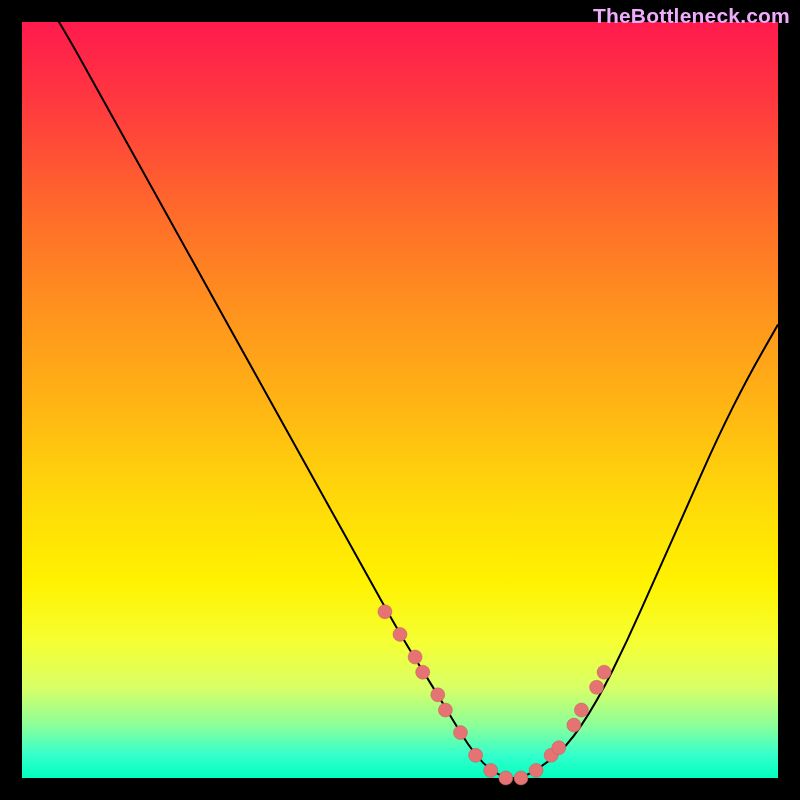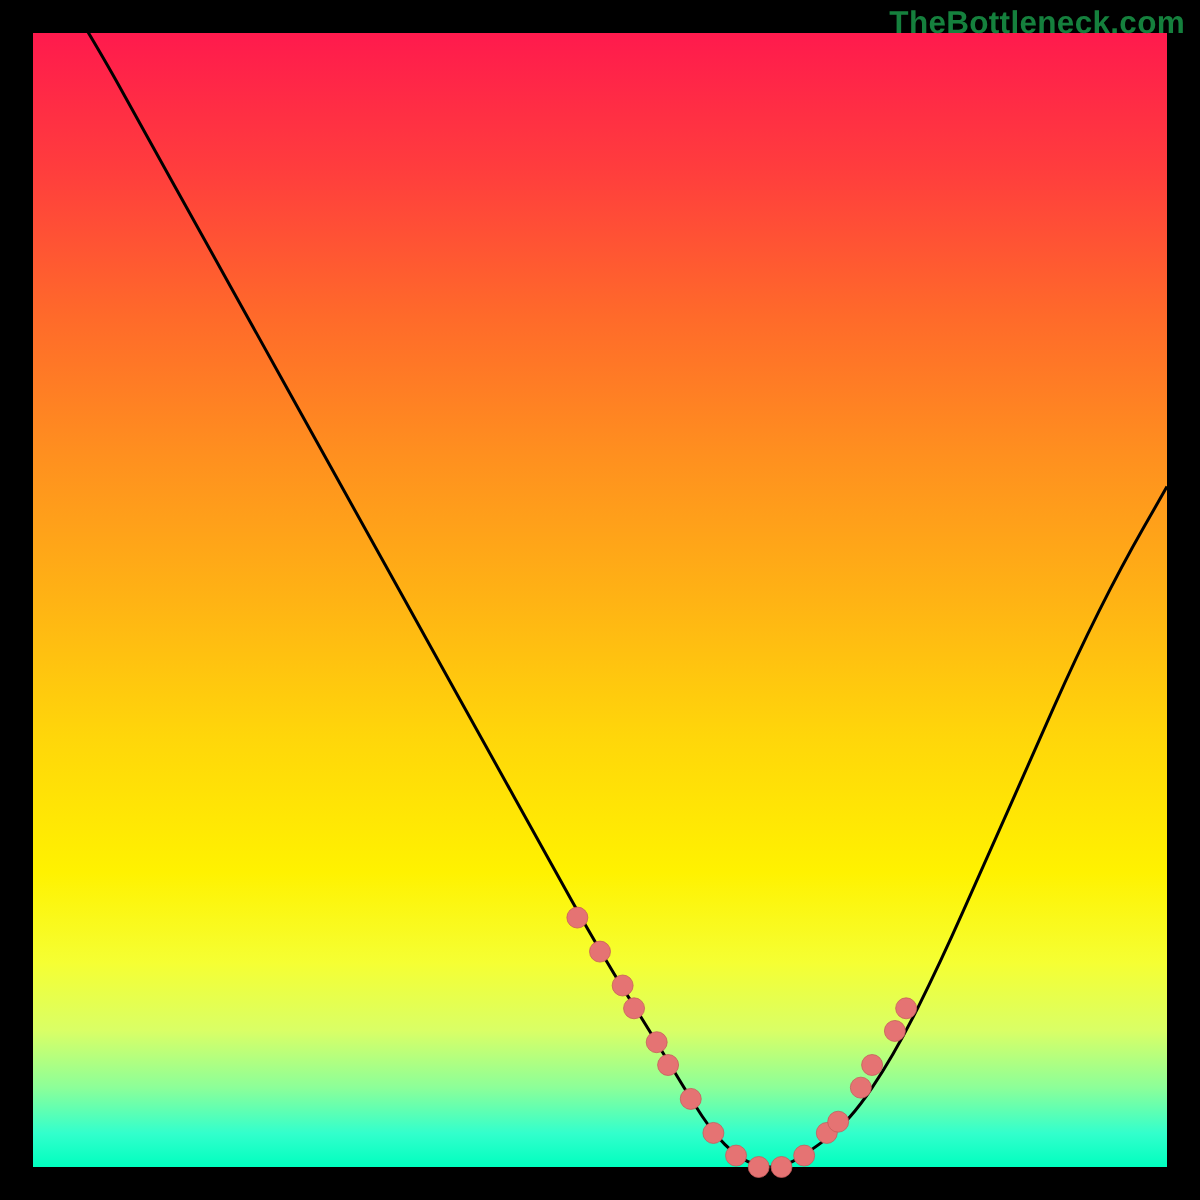--- a/index.html
+++ b/index.html
@@ -31,21 +31,21 @@
       #00ffbf 100%
     );
   }
   .watermark {
     position: absolute;
     top: 4px;
     right: 10px;
     font-family: Arial, Helvetica, sans-serif;
     font-size: 21px;
     font-weight: bold;
-    color: #15803d;
+    color: #f0abfc;
     letter-spacing: 0.2px;
     user-select: none;
   }
   svg.curve {
     position: absolute;
     left: 0; top: 0;
     width: 756px; height: 756px;
     overflow: visible;
   }
   .curve path {

